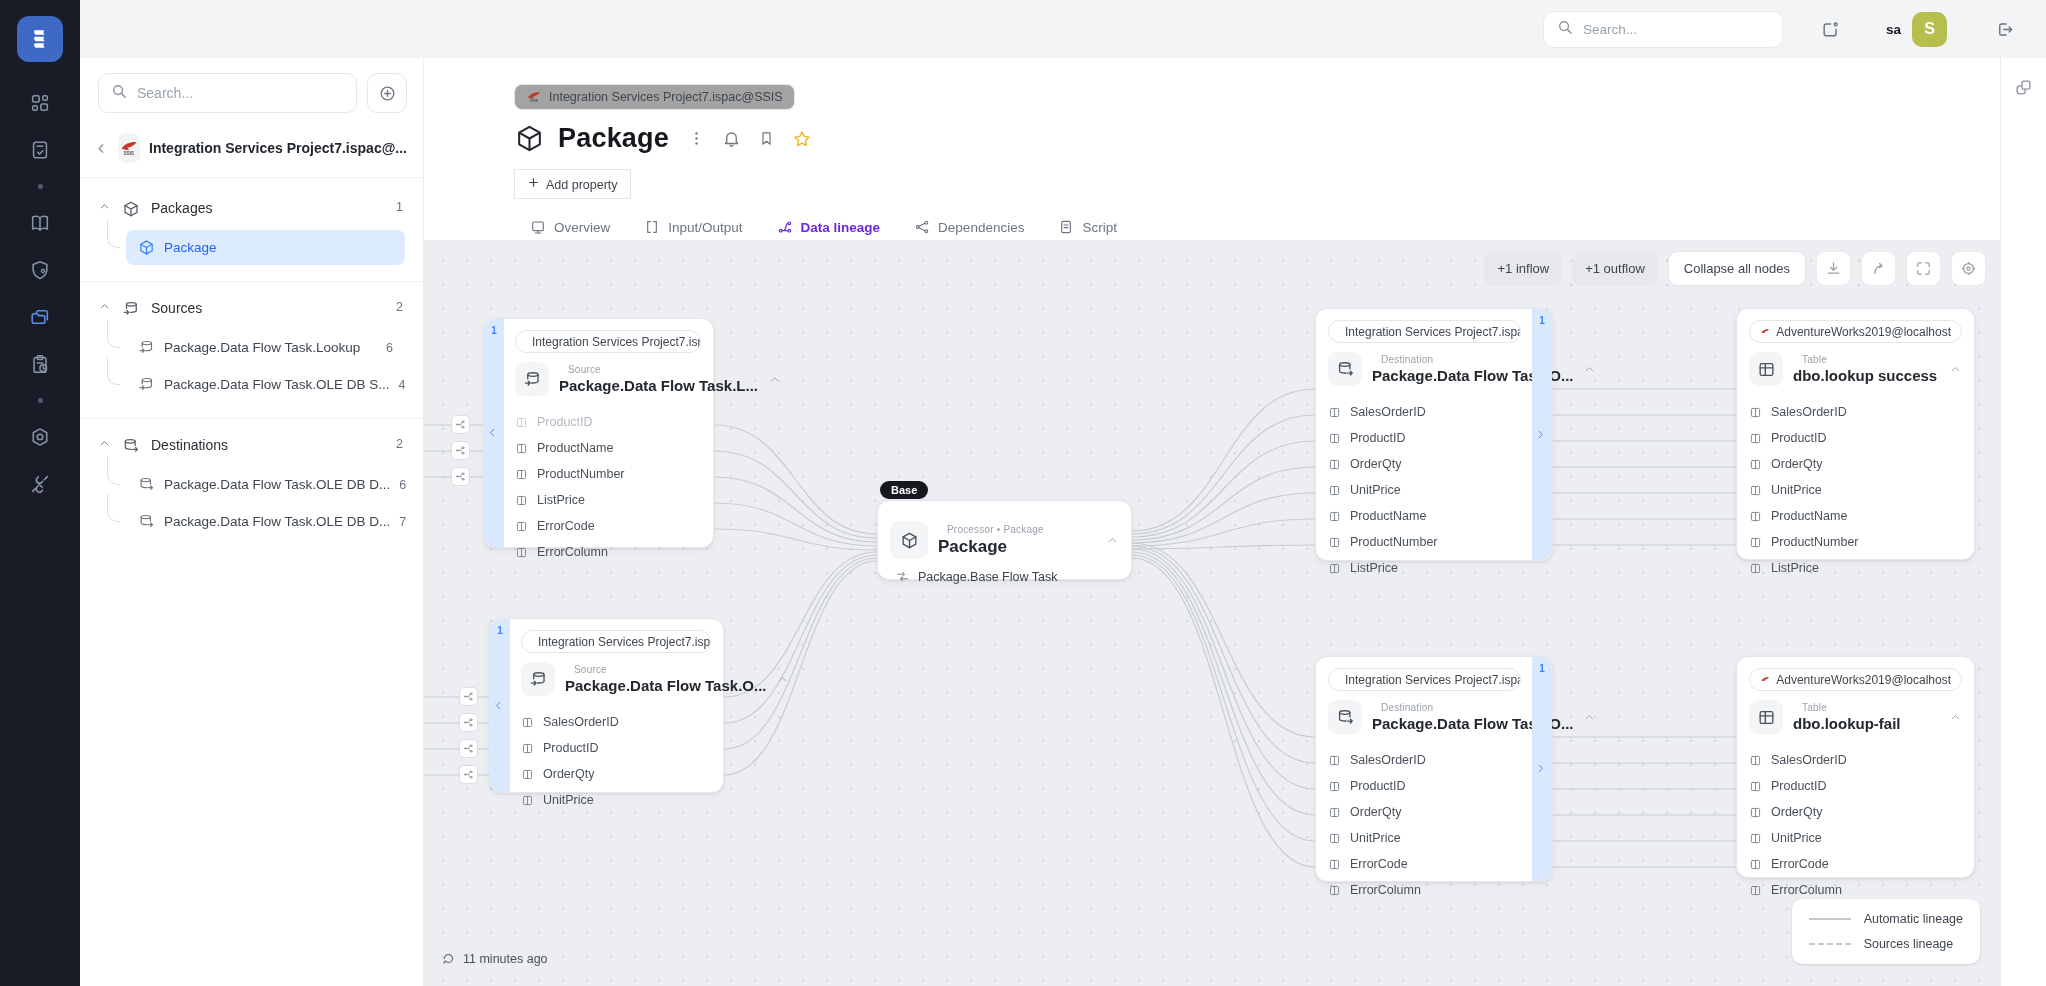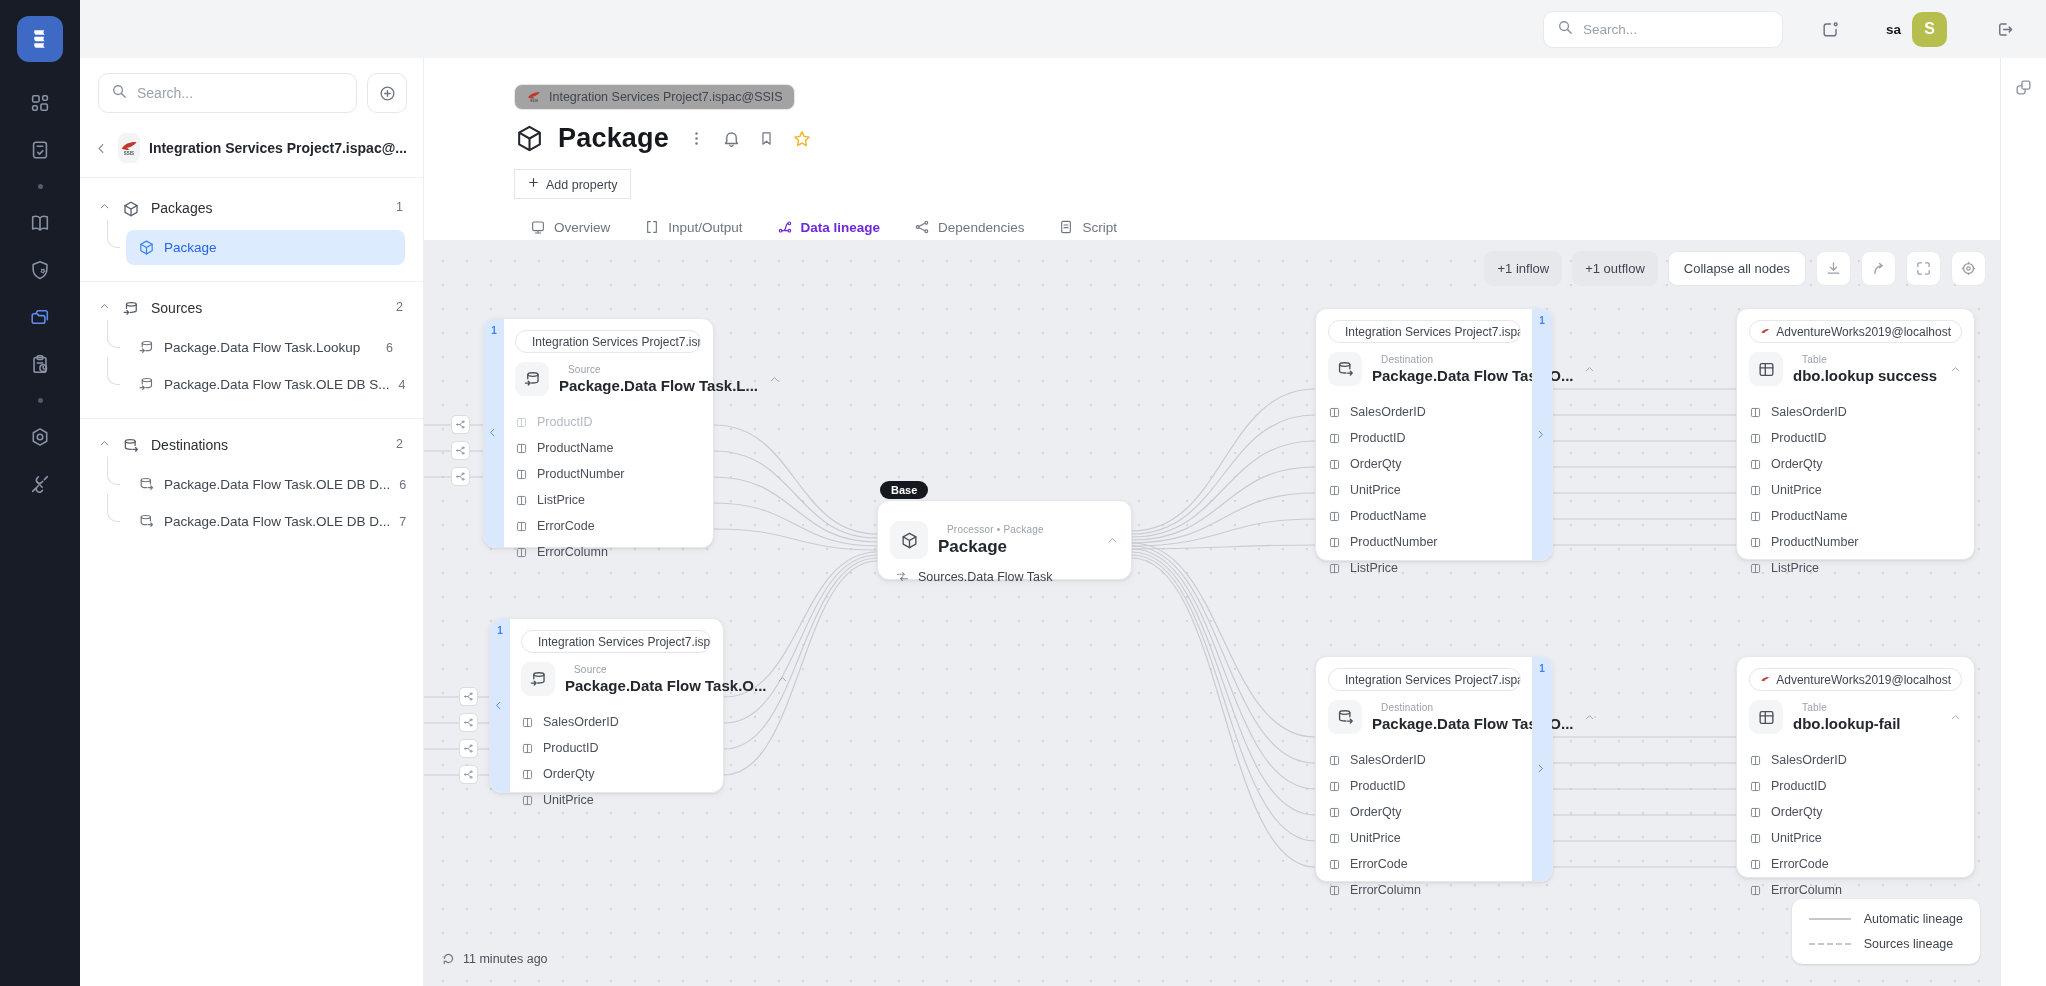--- a/index.html
+++ b/index.html
@@ -725,21 +725,21 @@
                   </svg>
                 </span>
         </div>
               <div class="nsub">
                 <span class="sic">
                   <svg width="15" height="15" viewBox="0 0 24 24" fill="none" stroke="currentColor" stroke-width="1.7" stroke-linecap="round" stroke-linejoin="round">
                     <path d="M4 8.5h11m-2.6-2.6L15 8.5l-2.6 2.6" stroke-dasharray="1.5 2"></path>
                     <path d="M20 15.5H9m2.6 2.6L9 15.5l2.6-2.6"></path>
                   </svg>
                 </span>
-                <span>Sources.Data Flow Task</span>
+                <span>Package.Base Flow Task</span>
               </div>
             </div>
           </div>
           <div class="node strip-right" style="left: 891px; top: 68px; width: 238px; height: 253px;">
             <span class="nstrip right">
       <span class="count">1</span>
       <span class="schev"><svg width="13" height="13" viewBox="0 0 24 24" fill="none" stroke="currentColor" stroke-width="1.7" stroke-linecap="round" stroke-linejoin="round">
                   <path d="M9.5 6l6 6-6 6"></path>
                 </svg></span>
             </span>

